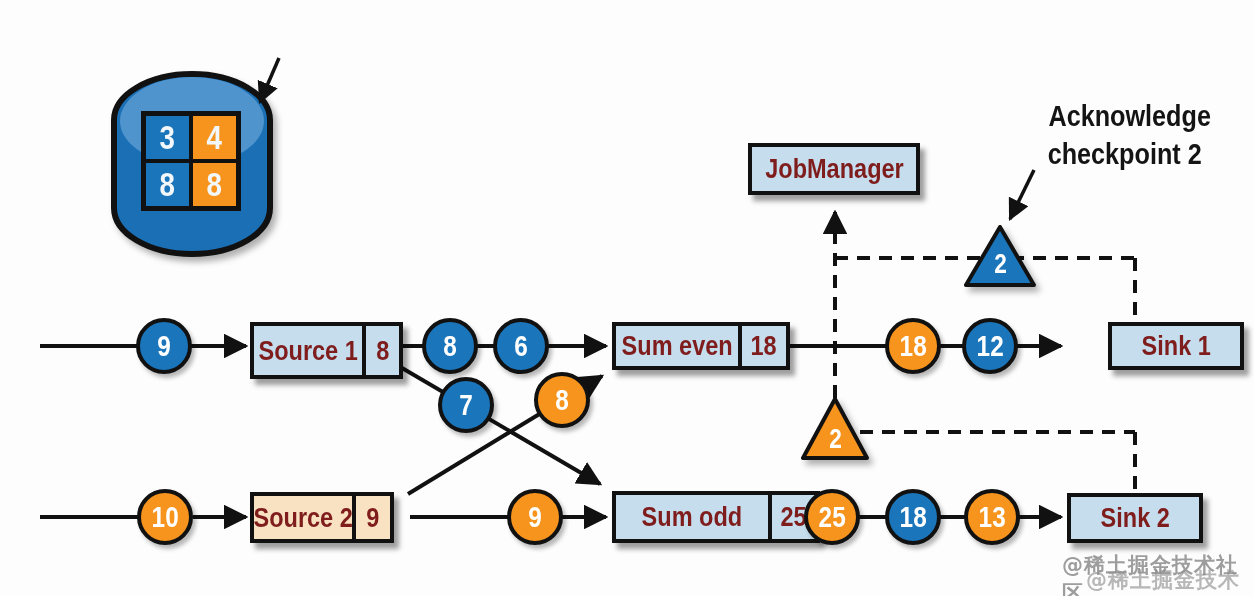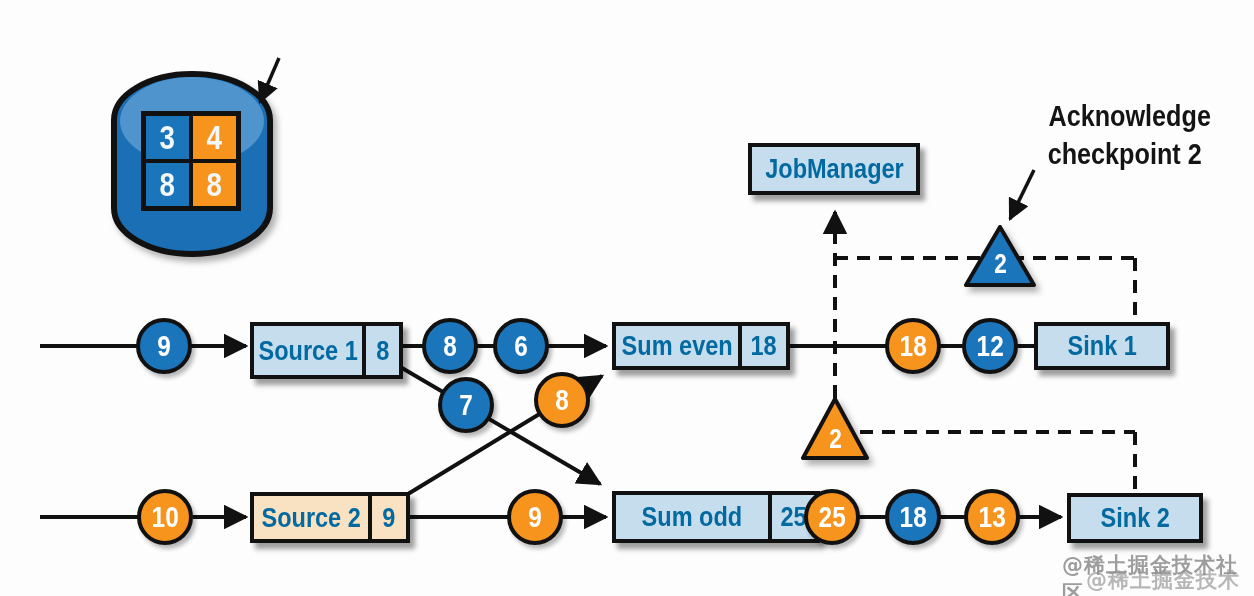--- a/index.html
+++ b/index.html
@@ -22,21 +22,21 @@
     box-shadow:3px 4px 4px rgba(0,0,0,.28);
   }
   .bg-blue{background:#1b75bb;}
   .bg-orange{background:#f7941e;}
 
   
   .tbox{
     position:absolute;display:flex;box-sizing:border-box;
     border:4px solid #111;background:#c5dded;
     box-shadow:5px 6px 5px rgba(0,0,0,.38);
-    font-size:28px;font-weight:600;color:#0369a1;
+    font-size:28px;font-weight:600;color:#7f1d1d;
   }
   .tbox.cream{background:#f9e2c2;}
   .tbox-label{flex:1;display:flex;align-items:center;justify-content:center;overflow:hidden;}
   .tbox-cell{display:flex;align-items:center;justify-content:center;border-left:4px solid #111;}
 
   
   .grid{
     position:absolute;left:141px;top:111px;width:100px;height:100px;
     display:grid;grid-template-columns:1fr 1fr;grid-template-rows:1fr 1fr;
     box-sizing:border-box;border:3px solid #111;background:#111;
@@ -193,31 +193,31 @@
     </div>
   </div>
 
   <div class="circle bg-orange" style="left:885px;top:318px">
     <span class="cond">18</span>
   </div>
   <div class="circle bg-blue" style="left:962px;top:318px">
     <span class="cond">12</span>
   </div>
 
-  <div class="tbox" style="left:1034px;top:322px;width:136px;height:48px">
+  <div class="tbox" style="left:1108px;top:322px;width:136px;height:48px">
     <div class="tbox-label">
       <span class="cond">Sink 1</span>
     </div>
   </div>
 
   <div class="circle bg-orange" style="left:137px;top:489px">
     <span class="cond">10</span>
   </div>
 
-  <div class="tbox cream" style="left:250px;top:492px;width:160px;height:51px">
+  <div class="tbox cream" style="left:250px;top:492px;width:144px;height:51px">
     <div class="tbox-label">
       <span class="cond">Source 2</span>
     </div>
     <div class="tbox-cell" style="width:34px">
       <span class="cond">9</span>
     </div>
   </div>
 
   <div class="circle bg-orange" style="left:507px;top:489px">
     <span class="cond">9</span>

